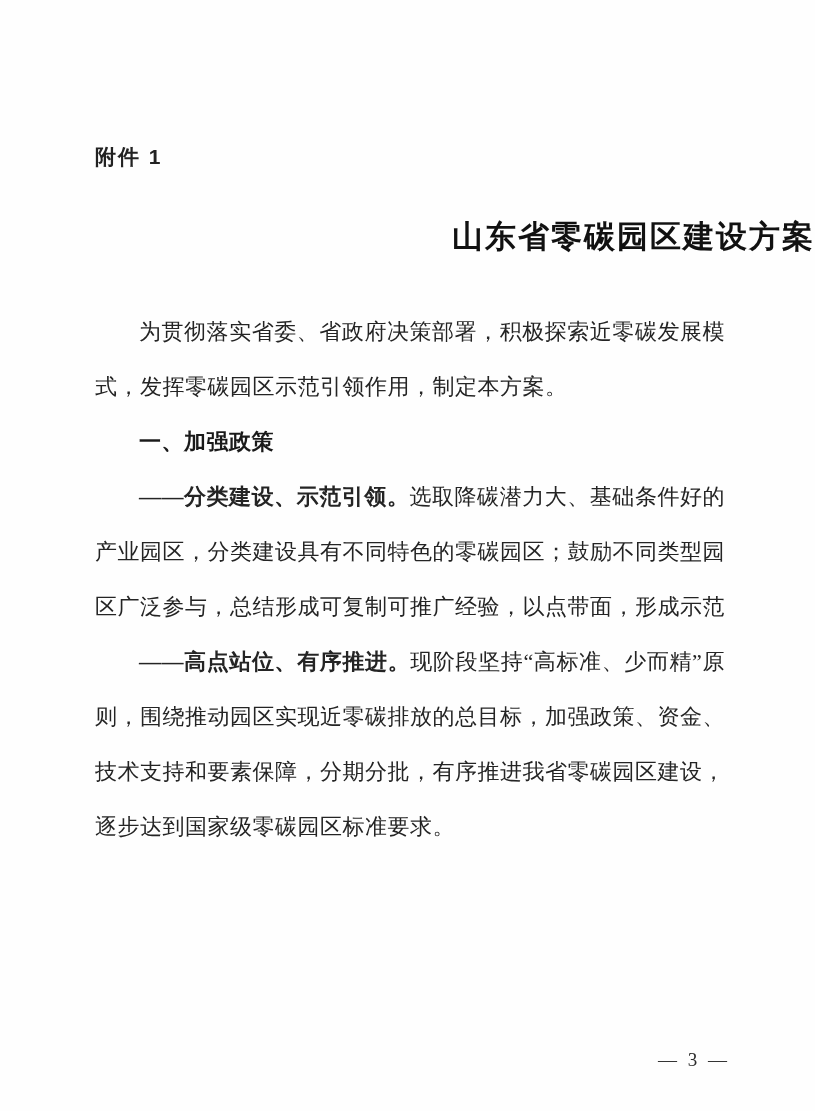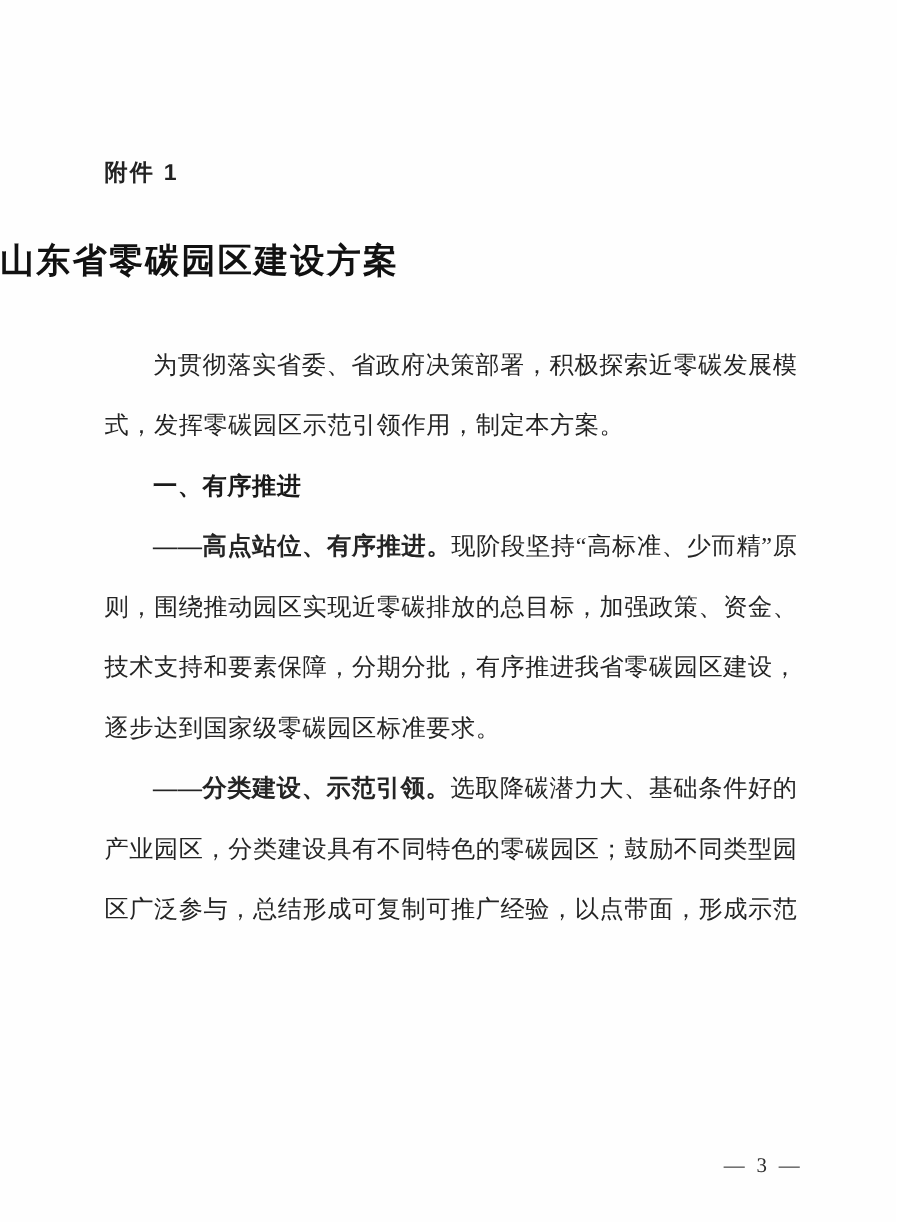--- a/index.html
+++ b/index.html
@@ -24,21 +24,21 @@
     font-weight: 600;
     font-size: 21px;
     letter-spacing: 2px;
     color: #222222;
   }
   .doc-title {
     position: absolute;
     left: 0;
     top: 216px;
     width: 100%;
-    text-align: left;
+    text-align: right;
     font-size: 31px;
     font-weight: 700;
     letter-spacing: 2px;
     font-family: "Liberation Serif", serif;
     color: #111111;
   }
   .body-text {
     position: absolute;
     left: 95px;
     top: 304px;
@@ -77,24 +77,24 @@
 <div class="page">
 
   <div class="attachment-label">附件 1</div>
 
   <div class="doc-title">山东省零碳园区建设方案</div>
 
   <div class="body-text">
 
     <p>为贯彻落实省委、省政府决策部署，积极探索近零碳发展模式，发挥零碳园区示范引领作用，制定本方案。</p>
 
-    <p class="section-heading">一、有序推进</p>
+    <p class="section-heading">一、加强政策</p>
 
 
+    <p><span class="lead">——分类建设、示范引领。</span><span>选取降碳潜力大、基础条件好的产业园区，分类建设具有不同特色的零碳园区；鼓励不同类型园区广泛参与，总结形成可复制可推广经验，以点带面，形成示范</span></p>
+
     <p><span class="lead">——高点站位、有序推进。</span><span>现阶段坚持“高标准、少而精”原则，围绕推动园区实现近零碳排放的总目标，加强政策、资金、技术支持和要素保障，分期分批，有序推进我省零碳园区建设，逐步达到国家级零碳园区标准要求。</span></p>
-
-    <p><span class="lead">——分类建设、示范引领。</span><span>选取降碳潜力大、基础条件好的产业园区，分类建设具有不同特色的零碳园区；鼓励不同类型园区广泛参与，总结形成可复制可推广经验，以点带面，形成示范</span></p>
 
   </div>
 
   <div class="page-number">— 3 —</div>
 
 </div>
 
 </body></html>

